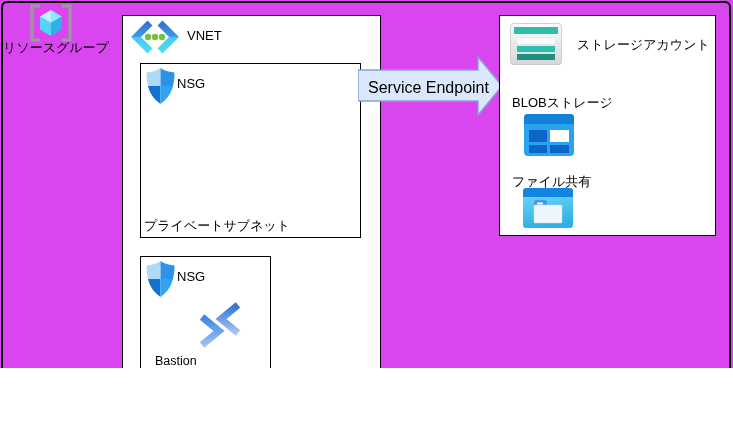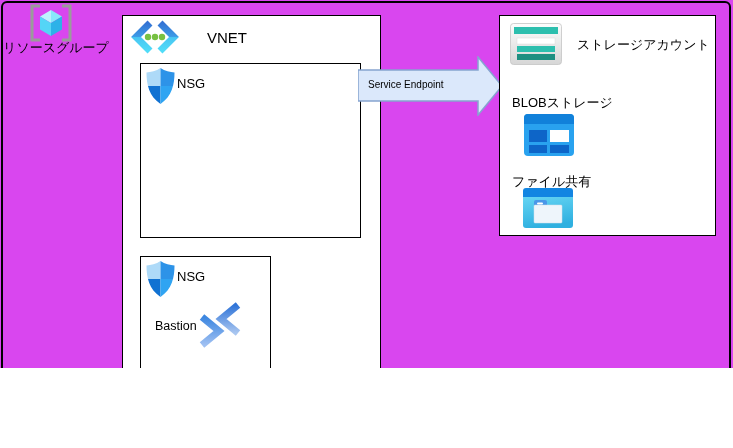--- a/index.html
+++ b/index.html
@@ -7,48 +7,48 @@
     position:relative; width:733px; height:368px; background:#d946ef;
     font-family:Liberation Sans, sans-serif; color:#000; overflow:hidden;
   }
   .outer-border {
     position:absolute; left:1px; top:1px; width:726px; height:441px;
     border:2.5px solid #000; border-radius:6px; pointer-events:none;
   }
   .abs { position:absolute; }
   .box { position:absolute; border:1.5px solid #000; background:#fff; box-sizing:border-box; }
   .lbl { position:absolute; font-size:13px; line-height:1.15; white-space:nowrap; }
-  .lbl-sm { font-size:12.5px; }
+  .lbl-sm { font-size:12.5px;margin-top:35px; }
 
   
   .rg-icon   { left:28px; top:4px;  width:46px; height:38px; }
   .rg-label  { left:0px;  top:41px; width:112px; text-align:center; }
 
   
   .vnet-box   { left:122px; top:15px; width:259px; height:421px; }
   .vnet-icon  { left:131px; top:20px; width:48px; height:34px; }
-  .vnet-label { left:187px; top:29px; font-size:15px;margin-left:20px; }
+  .vnet-label { left:187px; top:29px; font-size:13px; }
 
   
   .subnet1       { left:140px; top:63px; width:221px; height:175px; }
   .s1-shield     { left:5px;  top:3px; width:29px; height:38px; }
   .s1-nsg        { left:36px; top:13px; }
   .s1-name       { left:3px;  bottom:3px; }
 
   
   .subnet2       { left:140px; top:256px; width:131px; height:120px; }
   .s2-shield     { left:5px;  top:3px; width:29px; height:38px; }
   .s2-nsg        { left:36px; top:13px; }
   .s2-bastion    { left:14px; top:62px; }
   .s2-bicon      { left:55px; top:44px; width:48px; height:48px; }
   .s2-name       { left:2px;  bottom:4px; }
 
   
   .arrow-svg   { left:358px; top:56px; width:146px; height:60px; }
-  .arrow-label { left:368px; top:79px; width:112px; text-align:left; font-size:10px; }
+  .arrow-label { left:368px; top:79px; width:112px; text-align:right; font-size:16px; }
 
   
   .storage-box { left:499px; top:15px; width:217px; height:221px;text-align:right; }
   .sa-icon     { left:10px; top:7px;   width:52px; height:42px; }
   .sa-label    { left:77px; top:22px; }
   .blob-label  { left:12px;  top:80px; }
   .blob-icon   { left:24px; top:98px;  width:50px; height:42px; }
   .fs-label    { left:12px; top:151px;margin-top:8px; }
   .fs-icon     { left:23px; top:172px; width:50px; height:40px; }
 
@@ -102,20 +102,21 @@
         </defs>
         <g clip-path="url(#shield1)">
           <rect x="0" y="0" width="15" height="19" fill="#aedaf8"></rect>
           <rect x="15" y="0" width="15" height="19" fill="#2d93e8"></rect>
           <rect x="0" y="19" width="15" height="19" fill="#1172d2"></rect>
           <rect x="15" y="19" width="15" height="19" fill="#2fa4f2"></rect>
         </g>
       </svg>
     </div>
     <div class="lbl s1-nsg">NSG</div>
+    <div class="lbl s1-name">プライベートサブネット</div>
   </div>
 
   <div class="box subnet2">
     <div class="abs s2-shield">
       <svg width="29" height="38" viewBox="0 0 30 38">
         <defs>
           <clipPath id="shield2">
             <path d="M15 0.5 C19.5 3.5 25 5 29.5 5 C29.5 17 27 29.5 15 37.5 C3 29.5 0.5 17 0.5 5 C5 5 10.5 3.5 15 0.5 Z"></path>
           </clipPath>
         </defs>

